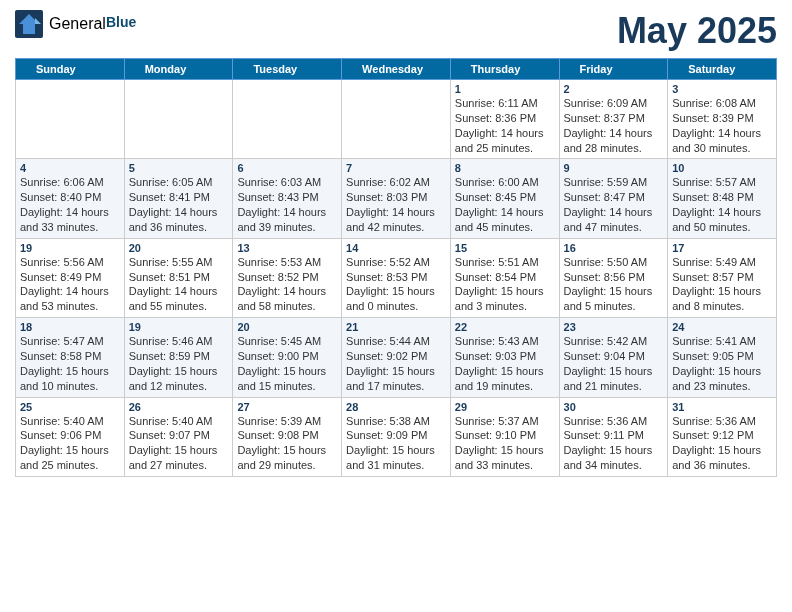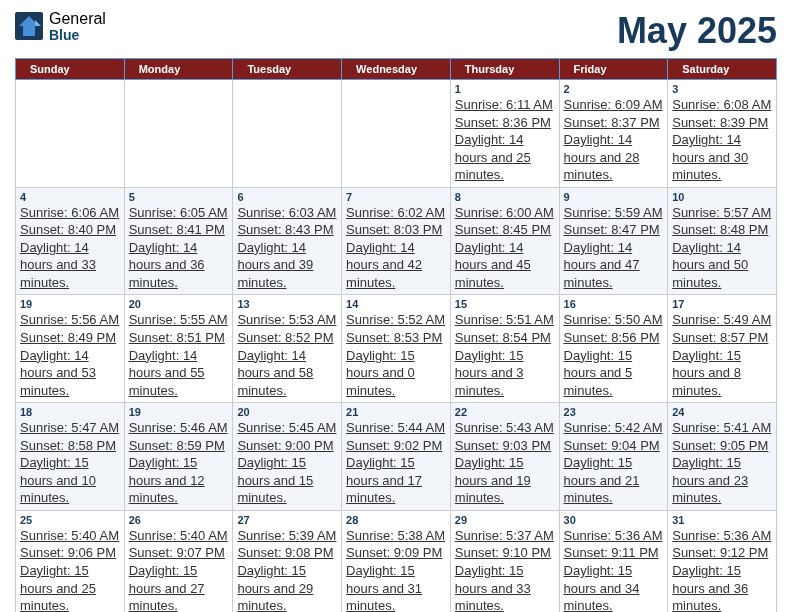--- a/index.html
+++ b/index.html
@@ -22,21 +22,21 @@
       justify-content: space-between;
       margin-bottom: 6px;
     }
     .logo {
       display: flex;
       align-items: center;
       gap: 6px;
     }
     .logo-text {
       display: flex;
-      flex-direction: column;
+      flex-direction: row;
       line-height: 1.1;
     }
     .logo-icon {
       width: 28px;
       height: 28px;
     }
     .title-block {
       text-align: right;
     }
     .title-month {
@@ -47,25 +47,25 @@
     .title-location {
       font-size: 13px;
       color: #333;
     }
     .calendar {
       width: 100%;
       border-collapse: collapse;
       border: 1px solid #ccc;
     }
     .calendar th {
-      background: #7f1d1d;
+      background: #0369a1;
       color: #fff;
       font-size: 11px;
       font-weight: bold;
-      padding: 4px 14px;
+      padding: 4px 20px;
       border: 1px solid #5a9ad9;
       text-align: left;
     }
     .calendar td {
       border: 1px solid #ccc;
       vertical-align: top;
       padding: 3px 4px;
       width: calc(100% / 7);
       height: 78px;
       background: #fff;
@@ -73,24 +73,23 @@
     .calendar tr:nth-child(even) td {
       background: #f2f6fb;
     }
     .cell-day {
       font-size: 11px;
       font-weight: bold;
       color: #1a3a5c;
       margin-bottom: 1px;
     }
     .cell-info {
-      font-size: 13px;
+      font-size: 11px;
       color: #333;
       line-height: 1.35;
-      text-decoration: underline;
     }
     .empty-cell {
       background: #fff !important;
     }
   </style>
 </head>
 <body>
 
 <div class="page">
   <div class="header">

